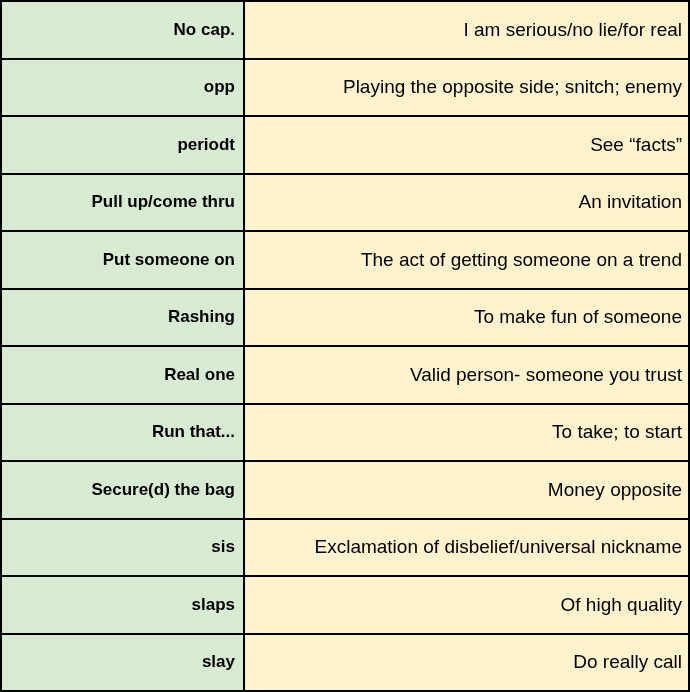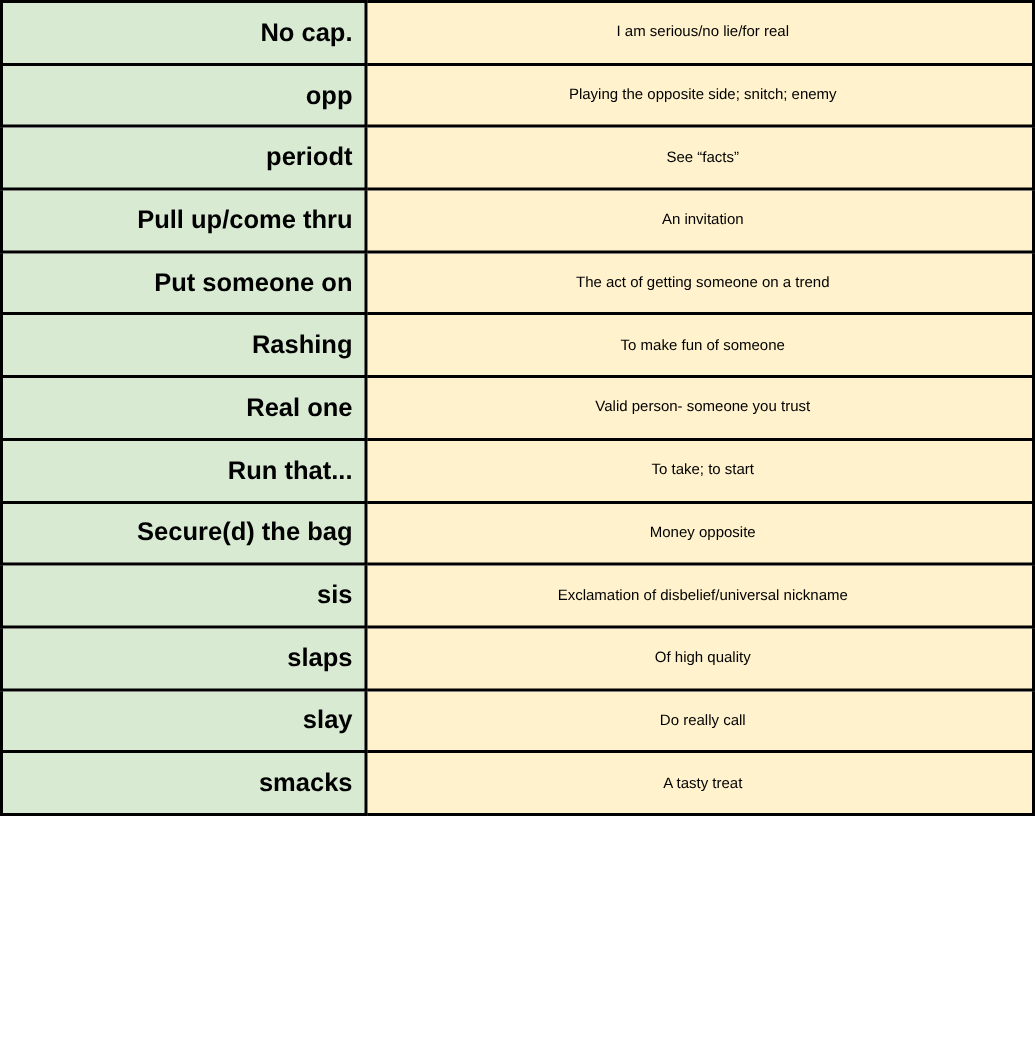--- a/index.html
+++ b/index.html
@@ -9,43 +9,43 @@
     font-family: "Liberation Sans", "DejaVu Sans", sans-serif;
   }
   :root {
     --term-bg: #d9ead3;
     --def-bg: #fff2cc;
     --border-color: #000000;
     --text-color: #000000;
   }
   .glossary-table {
     width: 690px;
-    height: 544px;
+    height: 692px;
     border-collapse: collapse;
     table-layout: fixed;
     padding-left: 17px;
   }
   .glossary-table td {
     border: 2px solid var(--border-color);
     color: var(--text-color);
     vertical-align: middle;
     overflow: hidden;
   }
   .term-cell {
     width: 229px;
     background: var(--term-bg);
     text-align: right;
     font-weight: bold;
     font-size: 17px;
     padding: 2px 8px 2px 4px;
   }
   .definition-cell {
     background: var(--def-bg);
-    text-align: center;
-    font-size: 10px;
+    text-align: right;
+    font-size: 19px;
     padding: 2px 6px 2px 10px;
     margin-left: 25px;
   }
 </style>
 </head>
 <body>
 
 <table class="glossary-table">
   <tbody>
       <tr>
@@ -89,18 +89,14 @@
         <td class="definition-cell">Exclamation of disbelief/universal nickname</td>
       </tr>
       <tr>
         <td class="term-cell">slaps</td>
         <td class="definition-cell">Of high quality</td>
       </tr>
       <tr>
         <td class="term-cell">slay</td>
         <td class="definition-cell">Do really call</td>
       </tr>
-      <tr>
-        <td class="term-cell">smacks</td>
-        <td class="definition-cell">A tasty treat</td>
-      </tr>
     </tbody>
 </table>
 
 </body></html>

